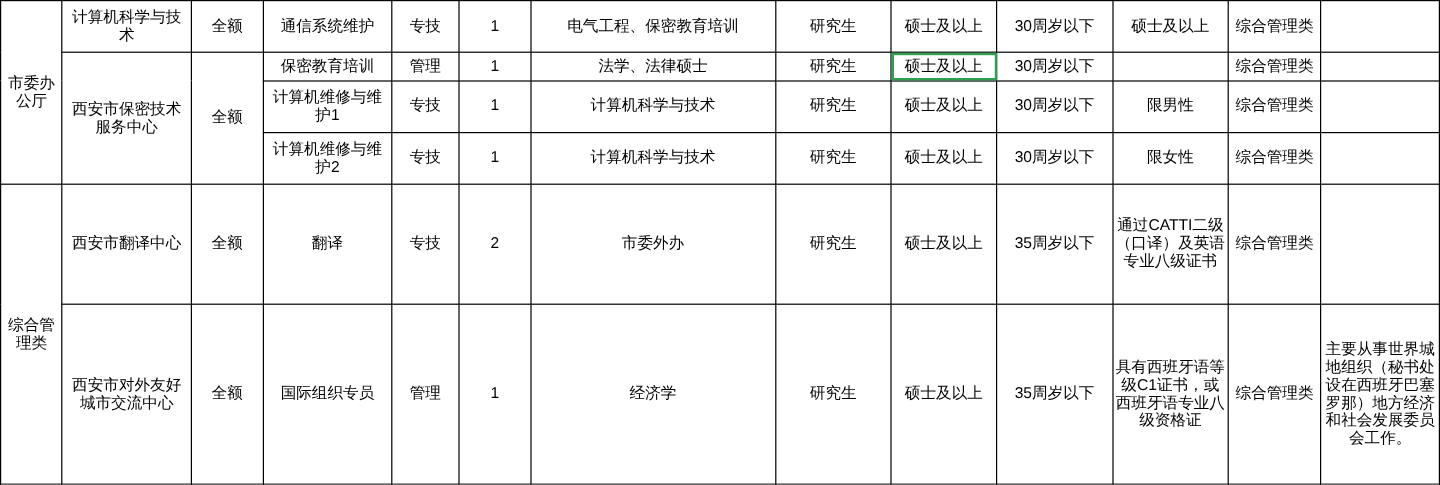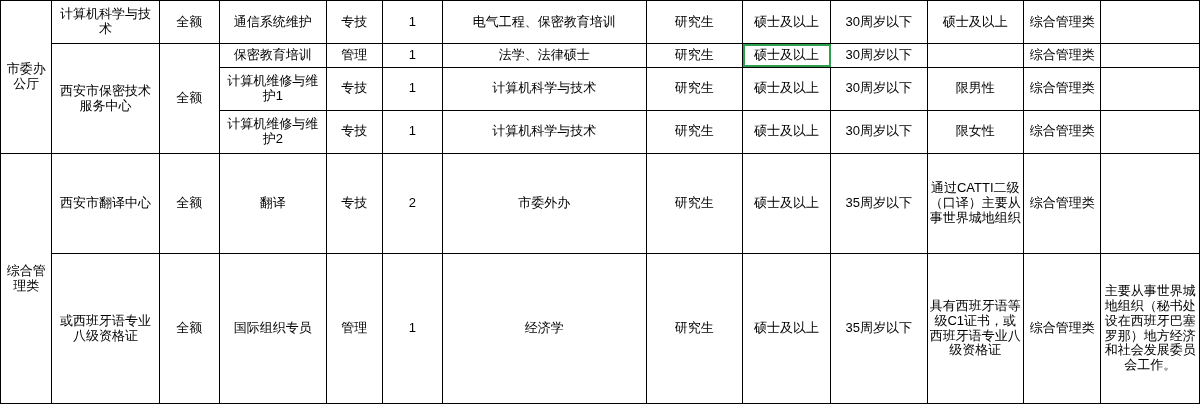--- a/index.html
+++ b/index.html
@@ -239,33 +239,33 @@
     <td>
           <span class="cell-text">研究生</span>
         </td>
     <td>
           <span class="cell-text">硕士及以上</span>
         </td>
     <td>
           <span class="cell-text">35周岁以下</span>
         </td>
     <td>
-          <span class="cell-text">通过CATTI二级（口译）主要从事世界城地组织</span>
+          <span class="cell-text">通过CATTI二级（口译）及英语专业八级证书</span>
         </td>
     <td>
           <span class="cell-text">综合管理类</span>
         </td>
     <td>
           <span class="cell-text"></span>
         </td>
   </tr>
 
   <tr style="height:150px">
     <td>
-          <span class="cell-text">或西班牙语专业八级资格证</span>
+          <span class="cell-text">西安市对外友好城市交流中心</span>
         </td>
     <td>
           <span class="cell-text">全额</span>
         </td>
     <td>
           <span class="cell-text">国际组织专员</span>
         </td>
     <td>
           <span class="cell-text">管理</span>
         </td>

